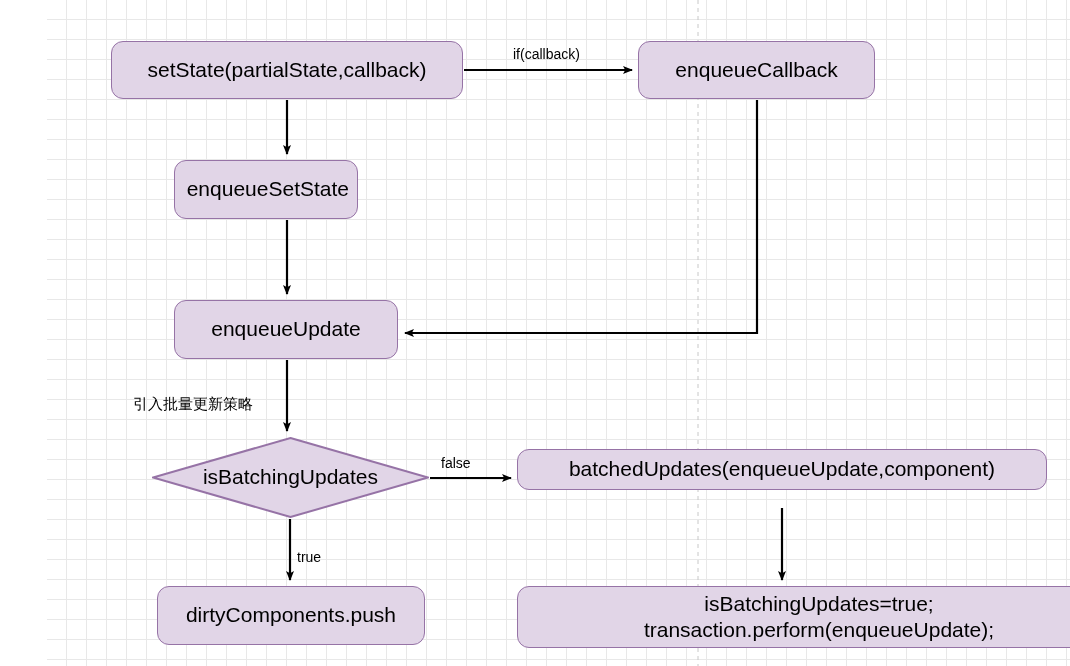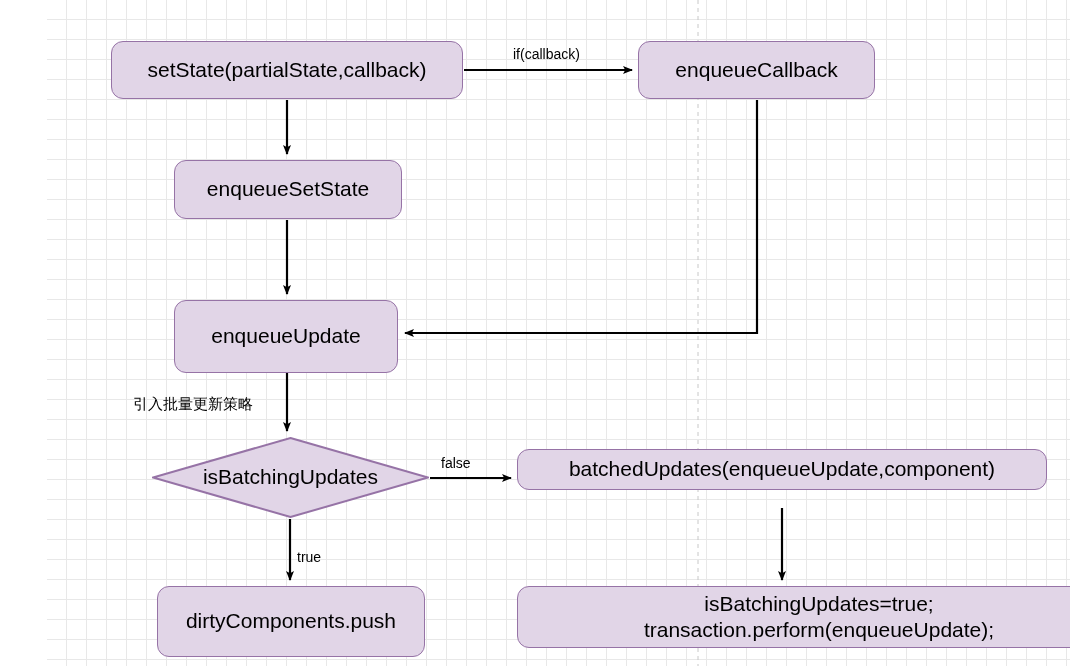--- a/index.html
+++ b/index.html
@@ -102,40 +102,40 @@
   </svg>
 
   <div class="node" style="left:64px; top:41px; width:352px; height:58px; font-size:21px;">
     <span>setState(partialState,callback)</span>
   </div>
 
   <div class="node" style="left:591px; top:41px; width:237px; height:58px; font-size:21px;">
     <span>enqueueCallback</span>
   </div>
 
-  <div class="node" style="left:127px; top:160px; width:228px; height:59px; font-size:21px;">
+  <div class="node" style="left:127px; top:160px; width:184px; height:59px; font-size:21px;justify-content:flex-end;">
     <span>enqueueSetState</span>
   </div>
 
-  <div class="node" style="left:127px; top:300px; width:224px; height:73px; font-size:21px;">
+  <div class="node" style="left:127px; top:300px; width:224px; height:59px; font-size:21px;">
     <span>enqueueUpdate</span>
   </div>
 
   <div class="node decision" style="left:105px; top:437px; width:277px; height:81px; font-size:21px;">
     <svg class="diamond-shape" viewBox="0 0 277 81" preserveAspectRatio="none" xmlns="http://www.w3.org/2000/svg">
       <polygon points="138.5,1 276,40.5 138.5,80 1,40.5" fill="#e1d5e7" stroke="#9673a6" stroke-width="2"></polygon>
     </svg>
     <span class="diamond-label">isBatchingUpdates</span>
   </div>
 
   <div class="node" style="left:470px; top:449px; width:530px; height:41px; font-size:21px;">
     <span>batchedUpdates(enqueueUpdate,component)</span>
   </div>
 
-  <div class="node" style="left:110px; top:586px; width:268px; height:71px; font-size:21px;">
+  <div class="node" style="left:110px; top:586px; width:268px; height:59px; font-size:21px;">
     <span>dirtyComponents.push</span>
   </div>
 
   <div class="node" style="left:470px; top:586px; width:604px; height:62px; font-size:21px;">
     <span>isBatchingUpdates=true;
 transaction.perform(enqueueUpdate);</span>
   </div>
 
   <div class="edge-label" style="left:466px; top:47px; font-size:14px;">if(callback)</div>
 

